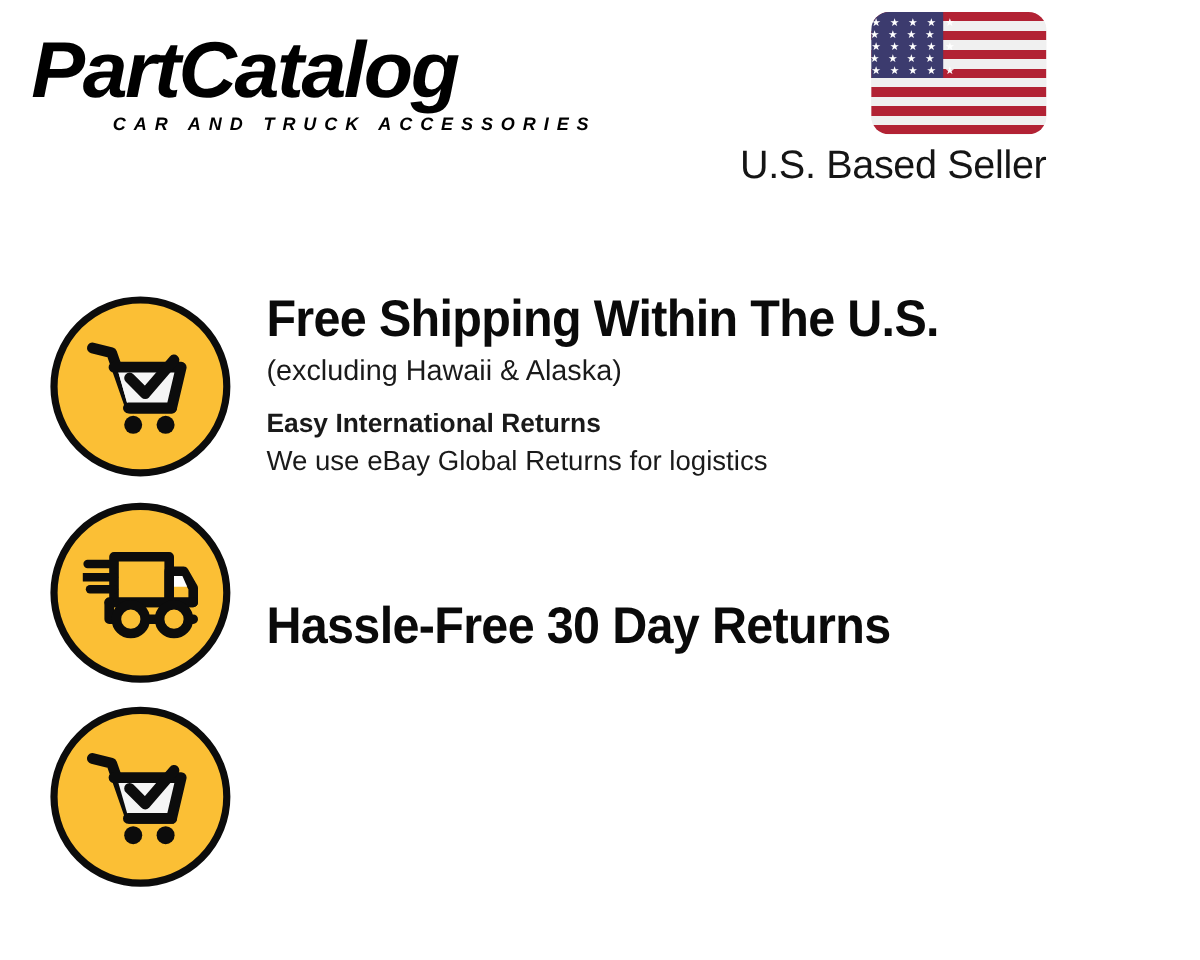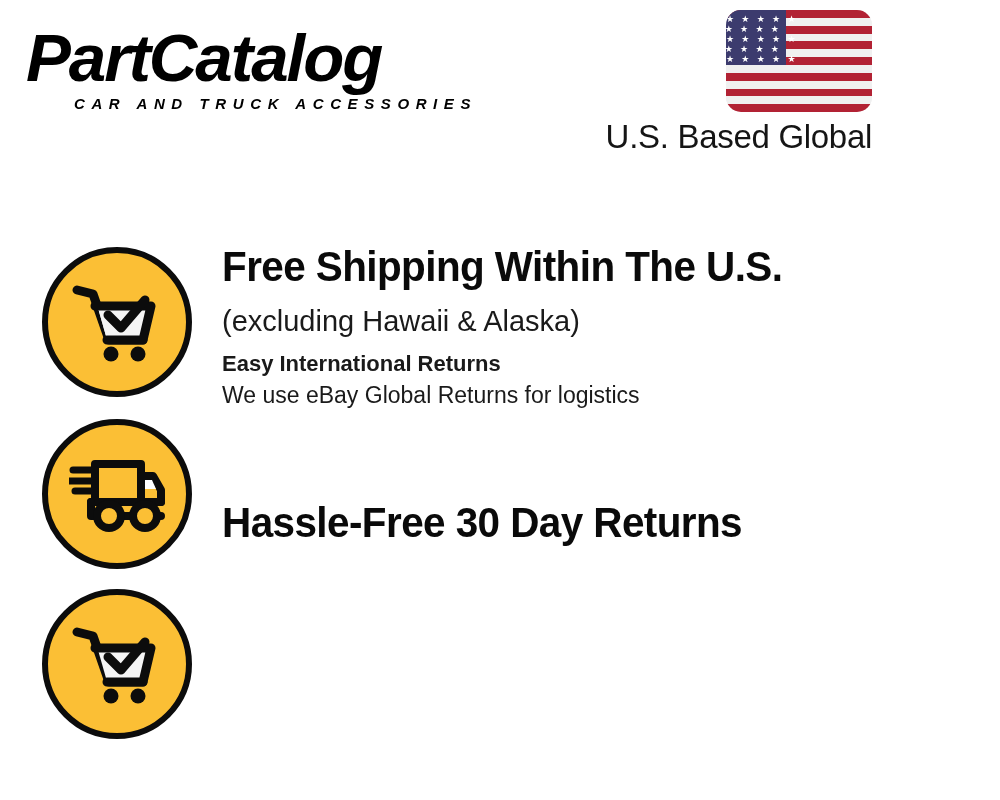--- a/index.html
+++ b/index.html
@@ -42,21 +42,21 @@
     line-height: 72px;
     letter-spacing: -2px;
     color: #000000;
     transform: scaleX(1.02);
     transform-origin: left center;
     white-space: nowrap;
   }
   .logo-tagline {
     display: block;
     margin-top: 1px;
-    margin-left: 48px;
+    margin-left: 68px;
     font-family: "Liberation Sans", sans-serif;
     font-weight: bold;
     font-style: italic;
     font-size: 15px;
     line-height: 18px;
     letter-spacing: 6.6px;
     color: #000000;
     white-space: nowrap;
   }
 
@@ -176,24 +176,24 @@
     font-size: 43px;
     line-height: 52px;
     letter-spacing: -0.6px;
     color: #0A0A0A;
     transform: scaleX(0.94);
     transform-origin: left center;
     white-space: nowrap;
   }
   .subline {
     display: block;
-    margin-top: 14px;
+    margin-top: 3px;
     font-family: "Liberation Sans", sans-serif;
     font-weight: normal;
-    font-size: 29px;
+    font-size: 24px;
     line-height: 30px;
     color: #1A1A1A;
     white-space: nowrap;
   }
   .subline.bold {
     font-weight: bold;
     margin-top: 14px;
     font-size: 22px;
     line-height: 28px;
   }
@@ -216,21 +216,21 @@
     <div class="flag">
       <div class="stripes"></div>
       <div class="canton">
         <div class="star-row r1 odd">★ ★ ★ ★ ★</div>
         <div class="star-row r2 even">★ ★ ★ ★</div>
         <div class="star-row r3 odd">★ ★ ★ ★ ★</div>
         <div class="star-row r4 even">★ ★ ★ ★</div>
         <div class="star-row r5 odd">★ ★ ★ ★ ★</div>
       </div>
     </div>
-    <span class="seller-text">U.S. Based Global</span>
+    <span class="seller-text">U.S. Based Seller</span>
   </div>
 
 </div>
 
 <div class="features">
 
   <div class="feature feature-1">
     <div class="badge">
       <svg width="92" height="84" viewBox="0 0 92 84" fill="none" aria-hidden="true">
         <path d="M6 10 L22 14 L38 60 L72 60" stroke="#0C0C0C" stroke-width="9" stroke-linecap="round" stroke-linejoin="round" fill="none"></path>

